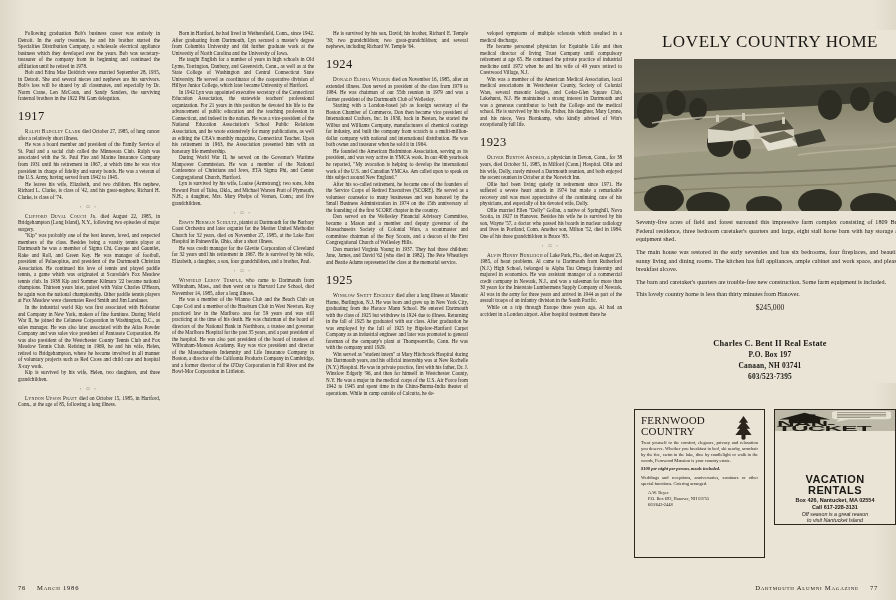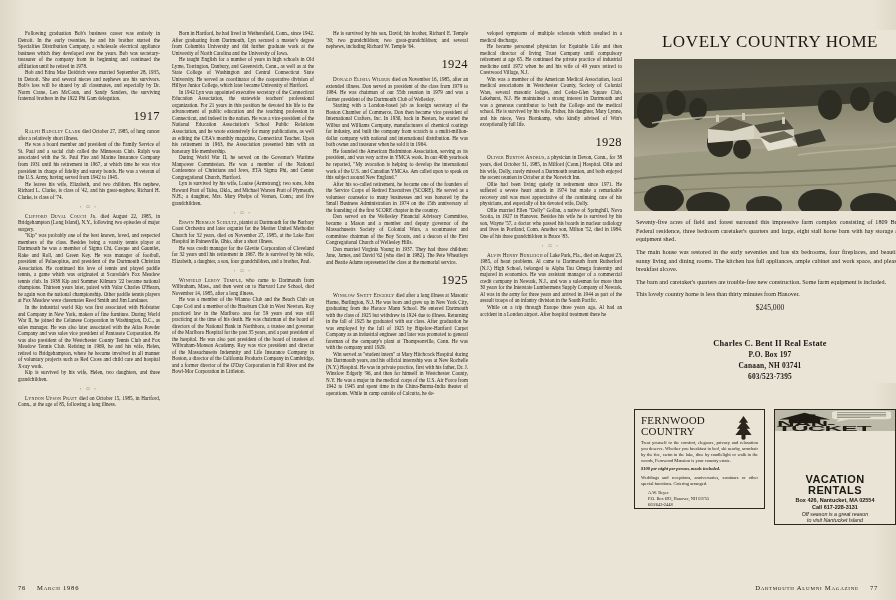--- a/index.html
+++ b/index.html
@@ -38,21 +38,21 @@
     text-align: justify;
     hyphens: auto;
     -webkit-hyphens: auto;
     overflow: hidden;
   }
   .col p {
     margin: 0;
     text-indent: 7px;
   }
   .year {
-    text-align: right;
+    text-align: left;
     font-size: 12.5px;
     line-height: 1;
     margin: 8px 0 6px 0;
     letter-spacing: 0.4px;
     font-weight: 400;
   }
   .nm {
     font-variant: small-caps;
     letter-spacing: 0.25px;
   }
@@ -115,21 +115,21 @@
     gap: 9px;
     margin-top: 26px;
   }
   .ad-fern {
     flex: 0 0 131px;
     width: 131px;
     border: 1px solid #2b261d;
     padding: 5px 6px 5px 6px;
     box-sizing: border-box;
     position: relative;
-    height: 100px;
+    height: 149px;
   }
   .fern-head {
     font-size: 11px;
     line-height: 1.02;
     letter-spacing: 0.2px;
     margin-bottom: 3px;
   }
   .fern-tree {
     position: absolute;
     right: 7px;
@@ -255,21 +255,21 @@
         <p>Don served on the Wellesley Financial Advisory Committee, became a Mason and a member and deputy governor of the Massachusetts Society of Colonial Wars, a scoutmaster and committee chairman of the Boy Scouts, and a deacon of the First Congregational Church of Wellesley Hills.</p>
         <p>Don married Virginia Young in 1937. They had three children: Jane, James, and David '62 (who died in 1982). The Pete Wheatleys and Beatie Adams represented the class at the memorial service.</p>
         <div class="year">1925</div>
         <p><span class="nm">Winslow Swett Edgerly</span><span> died after a long illness at Masonic Home, Burlington, N.J. He was born and grew up in New York City, graduating from the Horace Mann School. He entered Dartmouth with the class of 1925 but withdrew in 1924 due to illness. Returning in the fall of 1925 he graduated with our class. After graduation he was employed by the fall of 1925 by Bigelow-Hartford Carpet Company as an industrial engineer and later was promoted to general foreman of the company's plant at Thompsonville, Conn. He was with the company until 1929.</span></p>
         <p>Win served as "student intern" at Mary Hitchcock Hospital during his Dartmouth years, and his official internship was at New Rochelle (N.Y.) Hospital. He was in private practice, first with his father, Dr. J. Winslow Edgerly '96, and then for himself in Westchester County, N.Y. He was a major in the medical corps of the U.S. Air Force from 1942 to 1945 and spent time in the China-Burma-India theater of operations. While in camp outside of Calcutta, he de-</p>
       </div>
     <div class="col" id="c3">
         <p>veloped symptoms of multiple sclerosis which resulted in a medical discharge.</p>
         <p>He became personnel physician for Equitable Life and then medical director of Irving Trust Company until compulsory retirement at age 65. He continued the private practice of industrial medicine until 1972 when he and his wife of 49 years retired to Crestwood Village, N.J.</p>
         <p>Win was a member of the American Medical Association, local medical associations in Westchester County, Society of Colonial Wars, several masonic lodges, and Cedar-Glen Square Club, Lakehurst, N.J. He maintained a strong interest in Dartmouth and was a generous contributor to both the College and the medical school. He is survived by his wife, Esther, his daughter, Mary Lynne, and his niece, Vera Bornkamp, who kindly advised of Win's exceptionally full life.</p>
-        <div class="year">1928</div>
+        <div class="year">1923</div>
         <p><span class="nm">Oliver Burton Andrus</span><span>, a physician in Devon, Conn., for 38 years, died October 31, 1985, in Milford (Conn.) Hospital. Ollie and his wife, Dolly, rarely missed a Dartmouth reunion, and both enjoyed the recent reunion in October at the Norwich Inn.</span></p>
         <p>Ollie had been living quietly in retirement since 1971. He suffered a severe heart attack in 1974 but made a remarkable recovery and was most appreciative of the continuing care of his physicians, and especially of his devoted wife, Dolly.</p>
         <p>Ollie married Ellen "Dolly" Gollan, a native of Springhill, Nova Scotia, in 1927 in Hanover. Besides his wife he is survived by his son, Wayne '57, a doctor who passed his boards in nuclear radiology and lives in Portland, Conn. Another son, Milton '52, died in 1984. One of his three grandchildren is Bruce '83.</p>
         <div class="sep">◦ □ ◦</div>
         <p><span class="nm">Alvin Henry Burleigh</span><span> of Lake Park, Fla., died on August 23, 1985, of heart problems. Al came to Dartmouth from Rutherford (N.J.) High School, belonged to Alpha Tau Omega fraternity and majored in economics. He was assistant manager of a commercial credit company in Newark, N.J., and was a salesman for more than 30 years for the Interstate Lumbermens Supply Company of Newark. Al was in the army for three years and arrived in 1944 as part of the assault troops of an infantry division in the South Pacific.</span></p>
         <p>While on a trip through Europe three years ago, Al had an accident in a London airport. After hospital treatment there he</p>
       </div>
 
     <div class="adrail">
 

